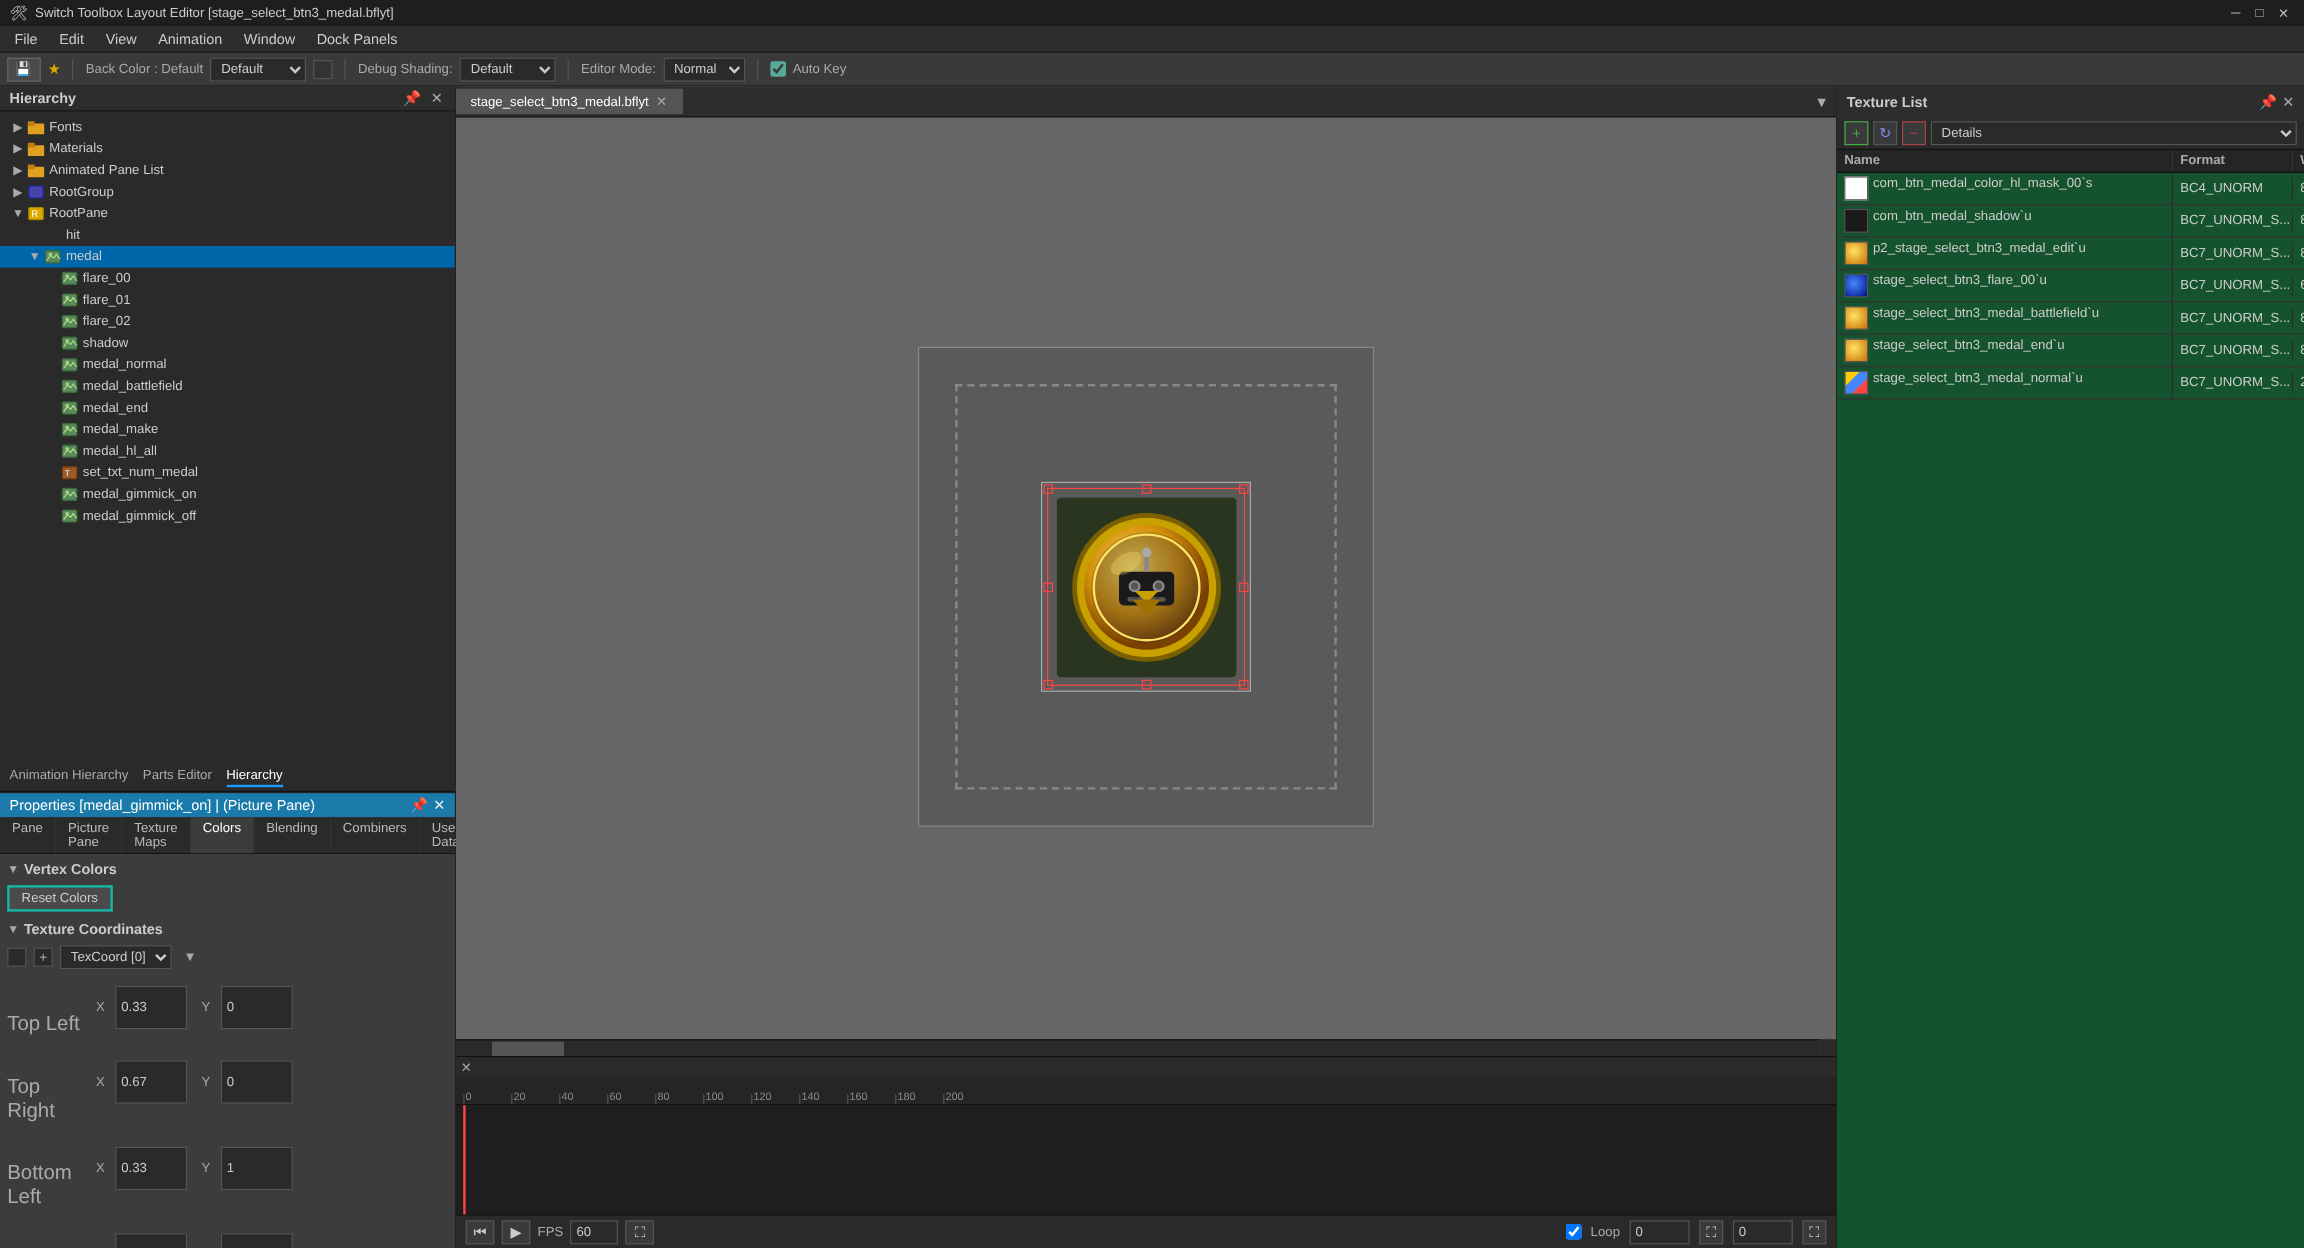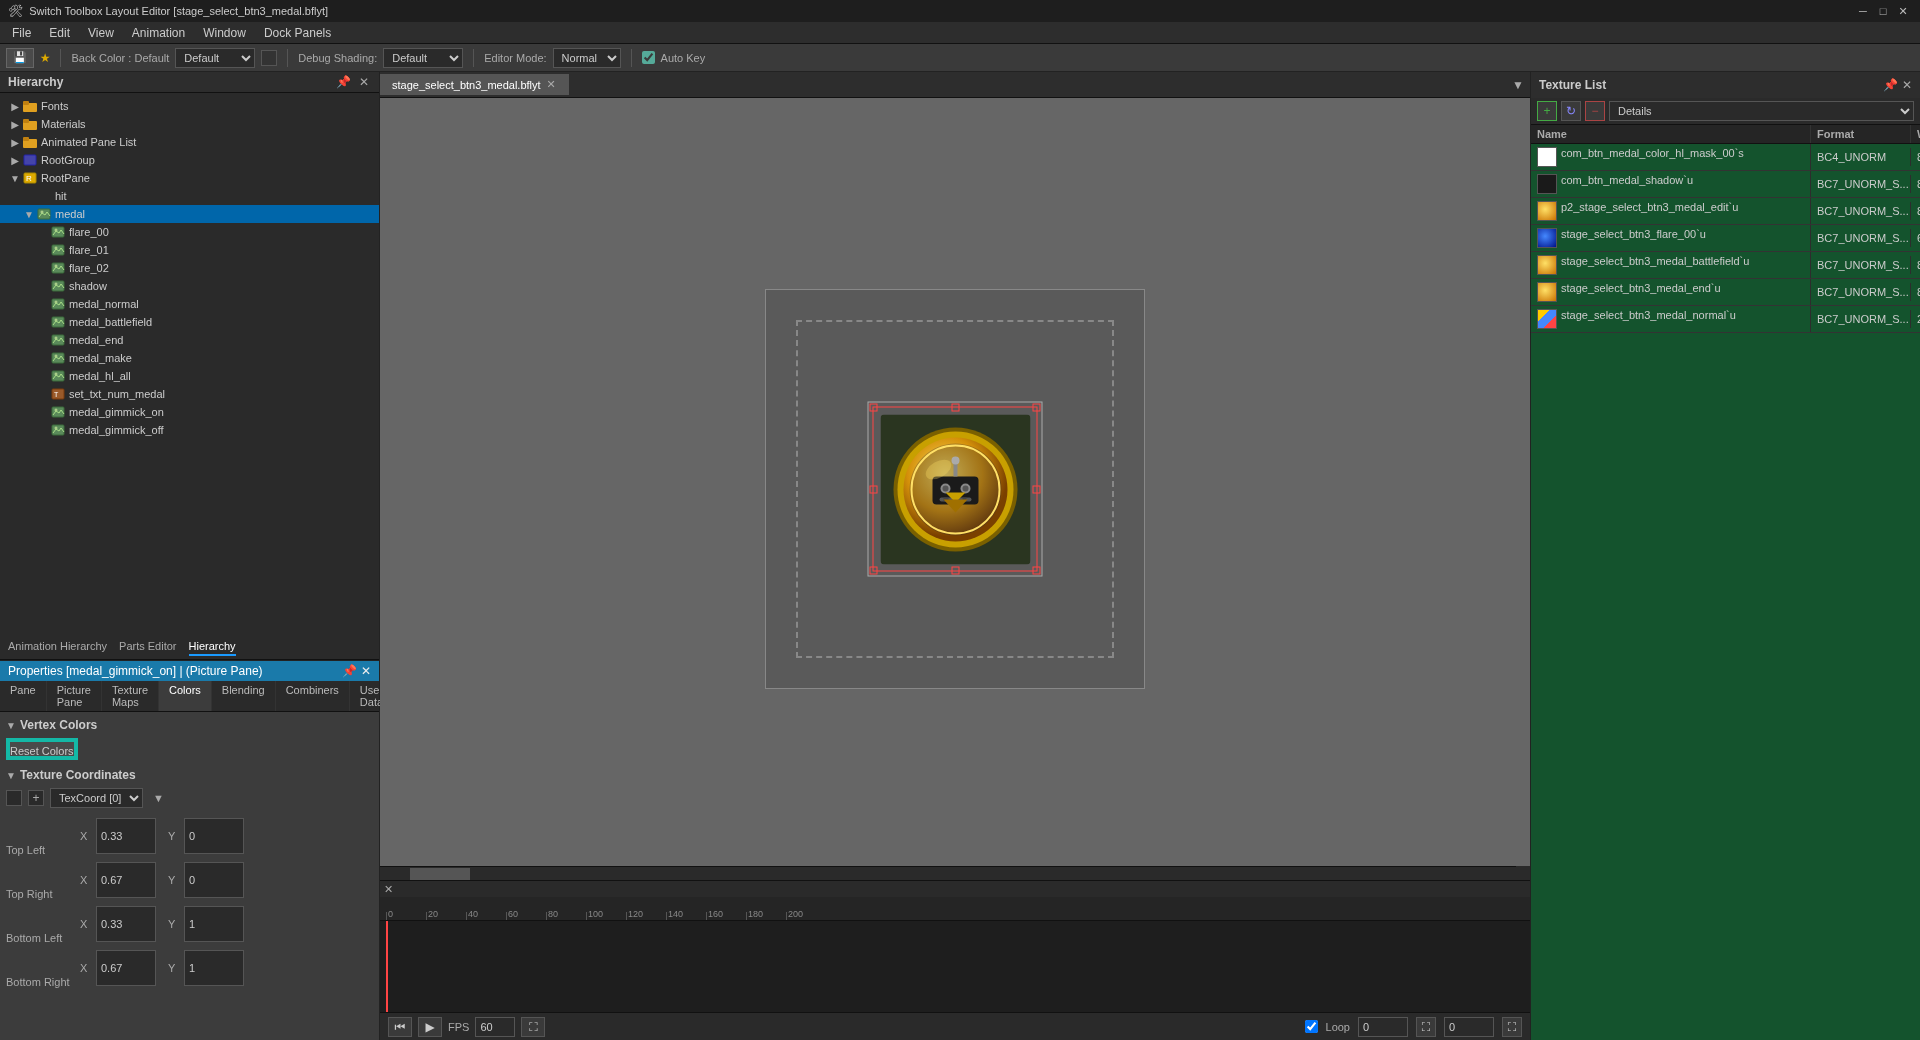--- a/index.html
+++ b/index.html
@@ -60,30 +60,30 @@
     #properties-content { flex: 1; overflow-y: auto; background: #3c3c3c; padding: 6px; }
 
     
     .section-header { display: flex; align-items: center; gap: 4px; margin-bottom: 6px; }
     .section-arrow { color: #aaa; font-size: 10px; cursor: pointer; }
     .section-title { color: #ccc; font-size: 12px; font-weight: bold; }
 
     .vertex-colors-grid { display: flex; align-items: flex-start; gap: 8px; margin-bottom: 8px; }
     .color-grid { display: grid; grid-template-columns: 60px 60px; gap: 0; border: 1px solid #555; }
     .color-cell { width: 60px; height: 30px; background: #ffffff; border: 1px solid #888; display: flex; align-items: center; justify-content: center; color: #333; font-size: 11px; font-weight: bold; cursor: pointer; }
-    .reset-colors-btn { background: #4a4a4a; border: 4px solid #14b8a6; color: #ccc; font-size: 11px; padding: 3px 0; cursor: pointer; height: 22px; }
+    .reset-colors-btn { background: #4a4a4a; border: 2px solid #14b8a6; color: #ccc; font-size: 11px; padding: 3px 10px; cursor: pointer; height: 22px; }
 
     
     .tex-coord-header { display: flex; align-items: center; gap: 6px; margin-bottom: 8px; }
     .tex-coord-box { width: 16px; height: 16px; background: #2a2a2a; border: 1px solid #555; }
     .tex-coord-add { width: 16px; height: 16px; background: #2a2a2a; border: 1px solid #555; display: flex; align-items: center; justify-content: center; color: #aaa; cursor: pointer; }
     .tex-coord-select { background: #2a2a2a; color: #ccc; border: 1px solid #555; font-size: 11px; height: 20px; padding: 0 4px; }
 
     .coord-row { display: flex; align-items: center; gap: 4px; margin-bottom: 4px; }
-    .coord-label { color: #aaa; font-size: 11px; width: 70px; margin-top: 28px; }
+    .coord-label { color: #aaa; font-size: 17px; width: 70px; margin-top: 28px; }
     .coord-axis { color: #aaa; font-size: 11px; width: 12px; }
     .coord-input { background: #2a2a2a; border: 1px solid #555; color: #ccc; font-size: 11px; width: 60px; height: 36px; padding: 12px 4px; }
 
     
     #anim-hierarchy { background: #2a2a2a; padding: 3px 8px; display: flex; gap: 12px; border-bottom: 1px solid #111; }
     .anim-tab { color: #aaa; cursor: pointer; font-size: 11px; padding: 2px 0; }
     .anim-tab.active { color: #fff; border-bottom: 2px solid #1a9aff; }
 
     
     #canvas-area { flex: 1; display: flex; flex-direction: column; background: #555; }

